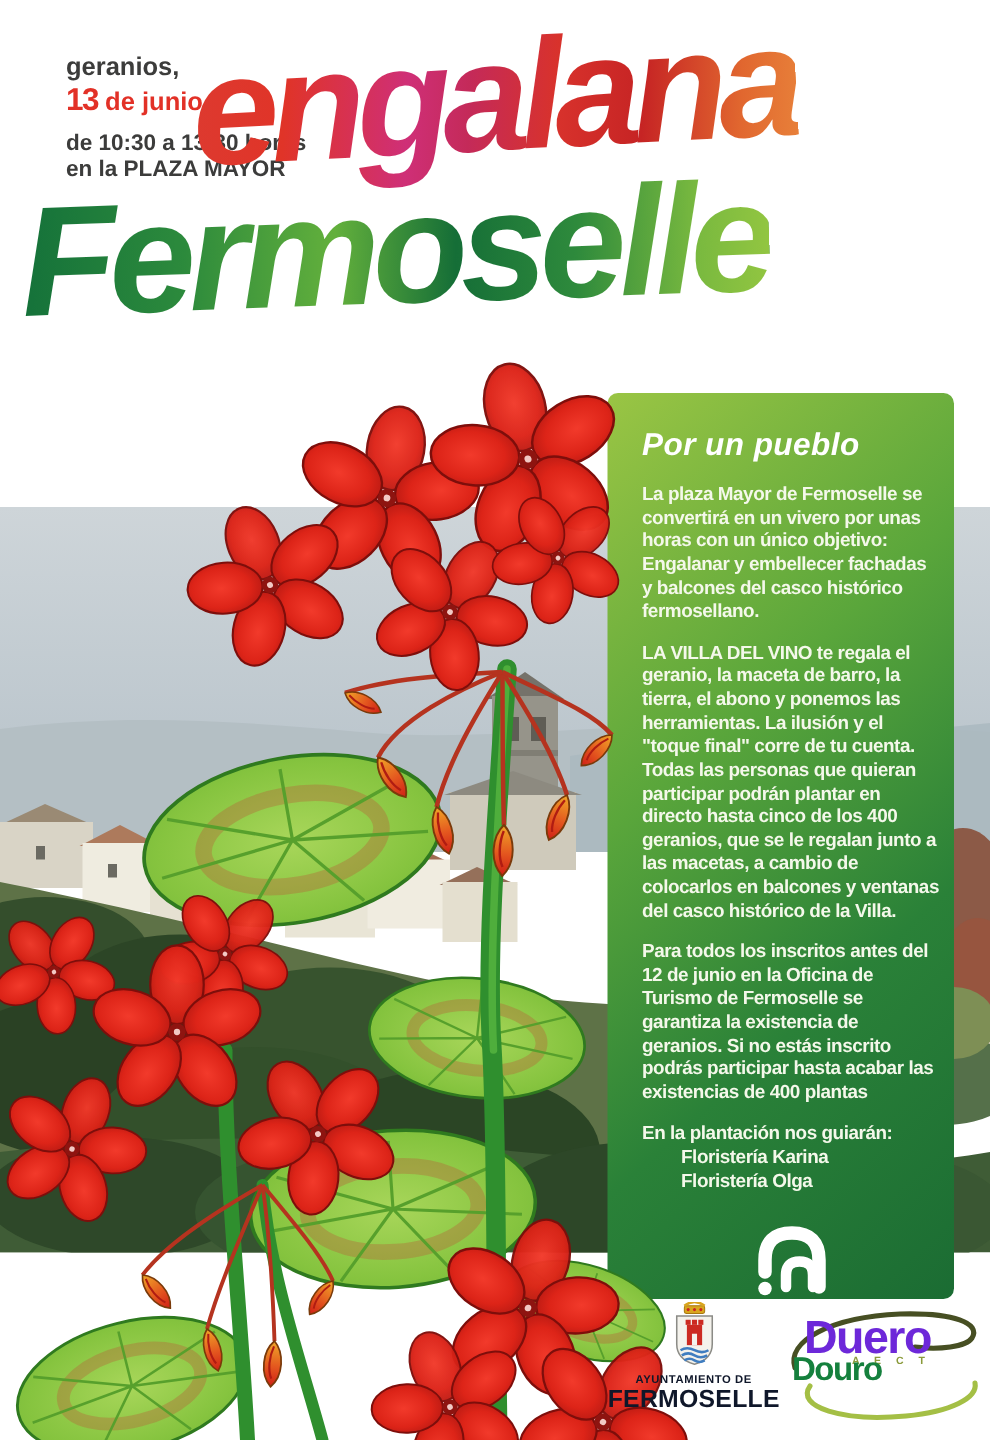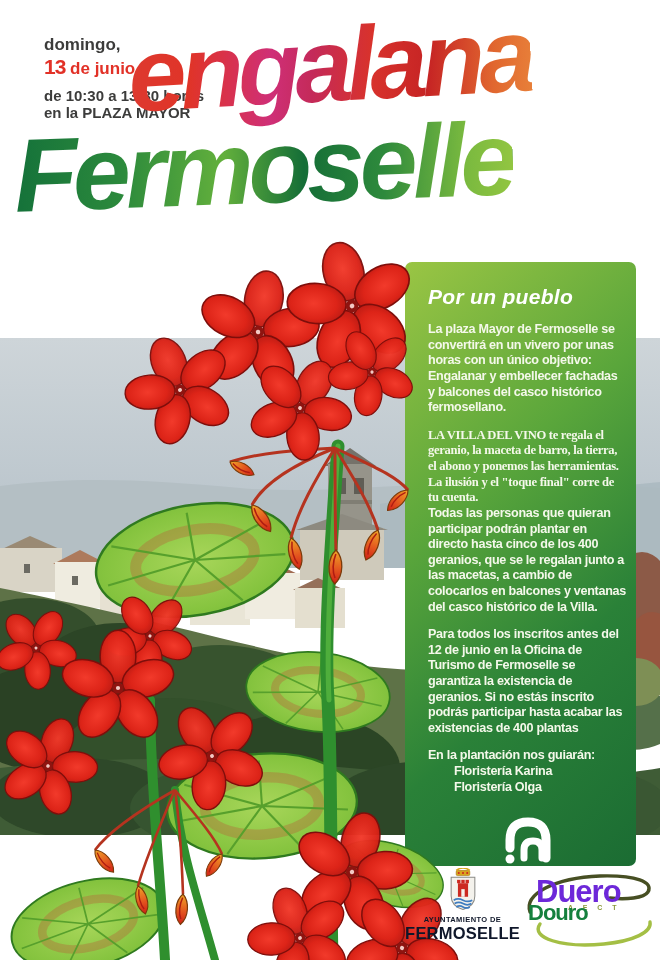--- a/index.html
+++ b/index.html
@@ -34,21 +34,21 @@
   
   .panel{
     position:absolute;left:405px;top:262px;width:231px;height:604px;z-index:30;
     border-radius:7px;box-sizing:border-box;padding:22px 9px 0 23px;
     background:linear-gradient(138deg,#9ac544 0%,#5aa63b 36%,#2a8138 66%,#1b6c33 100%);
     color:#f4f8ea;
   }
   .panel-headline{font-style:italic;font-weight:700;font-size:21px;line-height:1.2;letter-spacing:.3px;color:#ffffff;}
   .panel-body{margin-top:13px;font-size:12.6px;font-weight:700;line-height:1.24;letter-spacing:-.3px;}
   .panel-body p{margin:0 0 12px 0;}
-  .panel-body p.nogap{margin-bottom:0;font-family:Liberation Serif, serif;}
+  .panel-body p.nogap{margin-bottom:0;}
   .guides{margin-top:0;}
   .guide-item{padding-left:26px;}
   .brand{margin-top:18px;text-align:center;}
   .brand-name{font-size:23px;font-weight:800;letter-spacing:.5px;color:#ffffff;margin-top:2px;}
   .brand-tagline{font-size:9.5px;font-weight:700;letter-spacing:3.2px;color:#ffffff;margin-top:3px;}
   
   .footer{position:absolute;left:0;top:860px;width:660px;height:100px;z-index:50;}
   .council{position:absolute;left:405px;top:8px;width:115px;text-align:center;color:#0f172a;}
   .council-crest{display:block;margin:0 auto;}
   .council-l1{font-size:7.5px;font-weight:700;letter-spacing:.4px;margin-top:3px;}
@@ -125,21 +125,21 @@
     <ellipse cx="636" cy="344" rx="28" ry="24" fill="#7e8f55"></ellipse>
 
     <path d="M0,430 C120,415 260,420 400,435 C520,447 600,440 660,430 L660,497 L0,497 Z" fill="#3f5c36"></path>
     <ellipse cx="80" cy="460" rx="90" ry="40" fill="#2e4829"></ellipse>
     <ellipse cx="240" cy="470" rx="110" ry="45" fill="#365430"></ellipse>
     <ellipse cx="430" cy="465" rx="100" ry="42" fill="#2d4728"></ellipse>
     <ellipse cx="580" cy="470" rx="90" ry="40" fill="#3a5733"></ellipse>
   </svg>
 
   <div class="date-block">
-    <div class="date-weekday">domingo,</div>
+    <div class="date-weekday">geranios,</div>
     <div class="date-main">
       <span class="date-day">13</span><span class="date-month"> de junio</span>
     </div>
     <div class="date-time">de 10:30 a 13:30 horas</div>
     <div class="date-place">en la PLAZA MAYOR</div>
   </div>
 
   <div class="title title-engalana">engalana</div>
   <div class="title title-fermoselle">Fermoselle</div>
 

